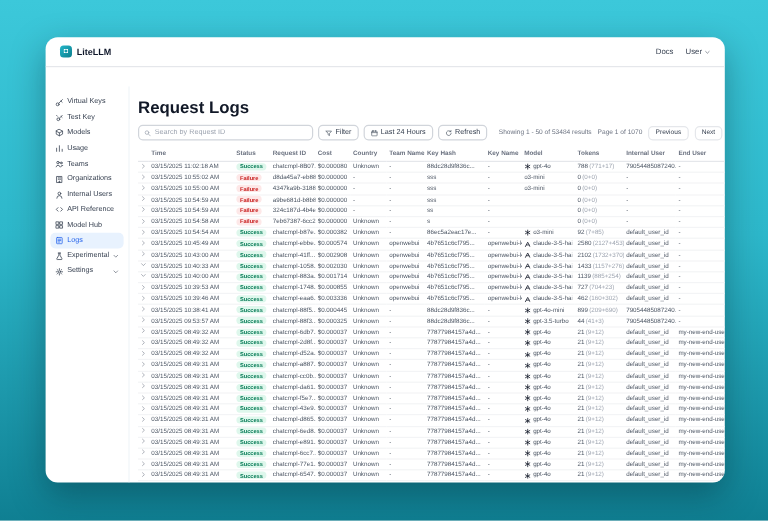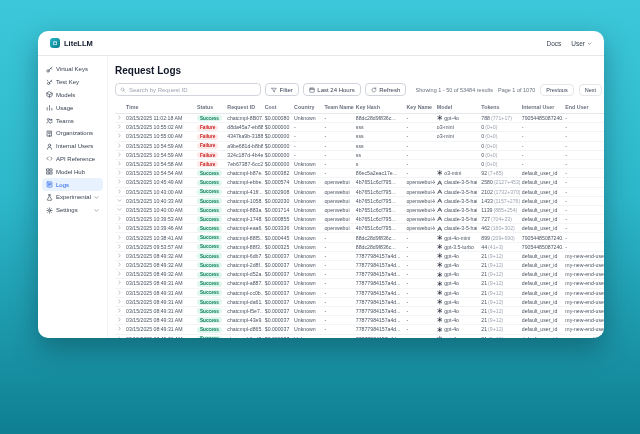--- a/index.html
+++ b/index.html
@@ -1,22 +1,22 @@
 <!DOCTYPE html>
 <html><head>
 <meta charset="utf-8">
 <style>
   * { margin:0; padding:0; box-sizing:border-box; }
   html,body { width:640px; height:434px; overflow:hidden;
     font-family:"Liberation Sans","DejaVu Sans",sans-serif; }
   .bg { position:relative; width:640px; height:434px;
     background:linear-gradient(180deg,#3cc8da 0%,#2db7ca 45%,#0f7f92 100%); }
-  .card { position:absolute; left:38px; top:31px; width:566px; height:307px;
+  .card { position:absolute; left:38px; top:31px; width:566px; height:371px;
     background:#ffffff; border-radius:10px; overflow:hidden;
-    box-shadow:0 10px 28px rgba(0,25,35,.35); display:flex; flex-direction:column; }
+    box-shadow:0 10px 28px rgba(0,25,35,.35); display:flex; flex-direction:column;gap:16px; }
   
   .titlebar { height:25px; min-height:25px; border-bottom:1px solid #e5e7eb;
     display:flex; align-items:center; justify-content:space-between; padding:0 12px; }
   .brand { display:flex; align-items:center; gap:4px; font-size:7.5px; font-weight:bold; color:#0f172a; }
   .logo { width:10px; height:10px; border-radius:3px;
     background:linear-gradient(135deg,#23b6c9,#0c7escape#8d); background:linear-gradient(135deg,#23b6c9,#0c7e8d);
     display:inline-flex; align-items:center; justify-content:center; color:#fff; font-size:6px; }
   .topnav { display:flex; align-items:center; gap:10px; font-size:6.5px; color:#374151; }
   .usermenu { display:flex; align-items:center; gap:2px; cursor:pointer; }
   
@@ -25,21 +25,21 @@
   .side-item { display:flex; align-items:center; gap:3px; height:12.8px; padding:0 4px;
     border-radius:4px; font-size:6px; color:#374151; cursor:pointer; white-space:nowrap; overflow:hidden; }
   .side-item.active { background:#e8f2fe; color:#2563eb; }
   .side-chev { margin-left:auto; display:inline-flex; }
   .ic { display:inline-flex; align-items:center; justify-content:center; flex:none; }
   .ic svg { width:7px; height:7px; fill:none; stroke:currentColor; stroke-width:1.1;
     stroke-linecap:round; stroke-linejoin:round; }
   .side-chev svg { width:5px; height:5px; }
   
   .main { flex:1; min-width:0; padding:7px 0 0 7px; display:flex; flex-direction:column; }
-  .page-title { font-size:10px; font-weight:bold; color:#111827; margin:2px 0 7px; }
+  .page-title { font-size:14px; font-weight:bold; color:#111827; margin:2px 0 7px; }
   .toolbar { display:flex; align-items:center; gap:4px; margin-bottom:5px; padding-right:2px; }
   .search { display:flex; align-items:center; gap:3px; border:1px solid #d1d5db; border-radius:4px;
     height:13px; width:146px; padding:0 4px; background:#fff; color:#9ca3af; flex:none; }
   .search svg { width:6px; height:6px; fill:none; stroke:#9ca3af; stroke-width:1.2; stroke-linecap:round; }
   .search input { border:0; outline:0; width:100%; font-size:6px; color:#374151; font-family:inherit; background:transparent; }
   .search input::placeholder { color:#9ca3af; }
   .tbtn { display:inline-flex; align-items:center; gap:2.5px; border:1px solid #d1d5db; border-radius:4px;
     height:13px; padding:0 5px; background:#fff; color:#374151; font-size:6px; cursor:pointer;
     font-family:inherit; white-space:nowrap; flex:none; }
   .tbtn .ic svg { width:6px; height:6px; stroke:#4b5563; }

